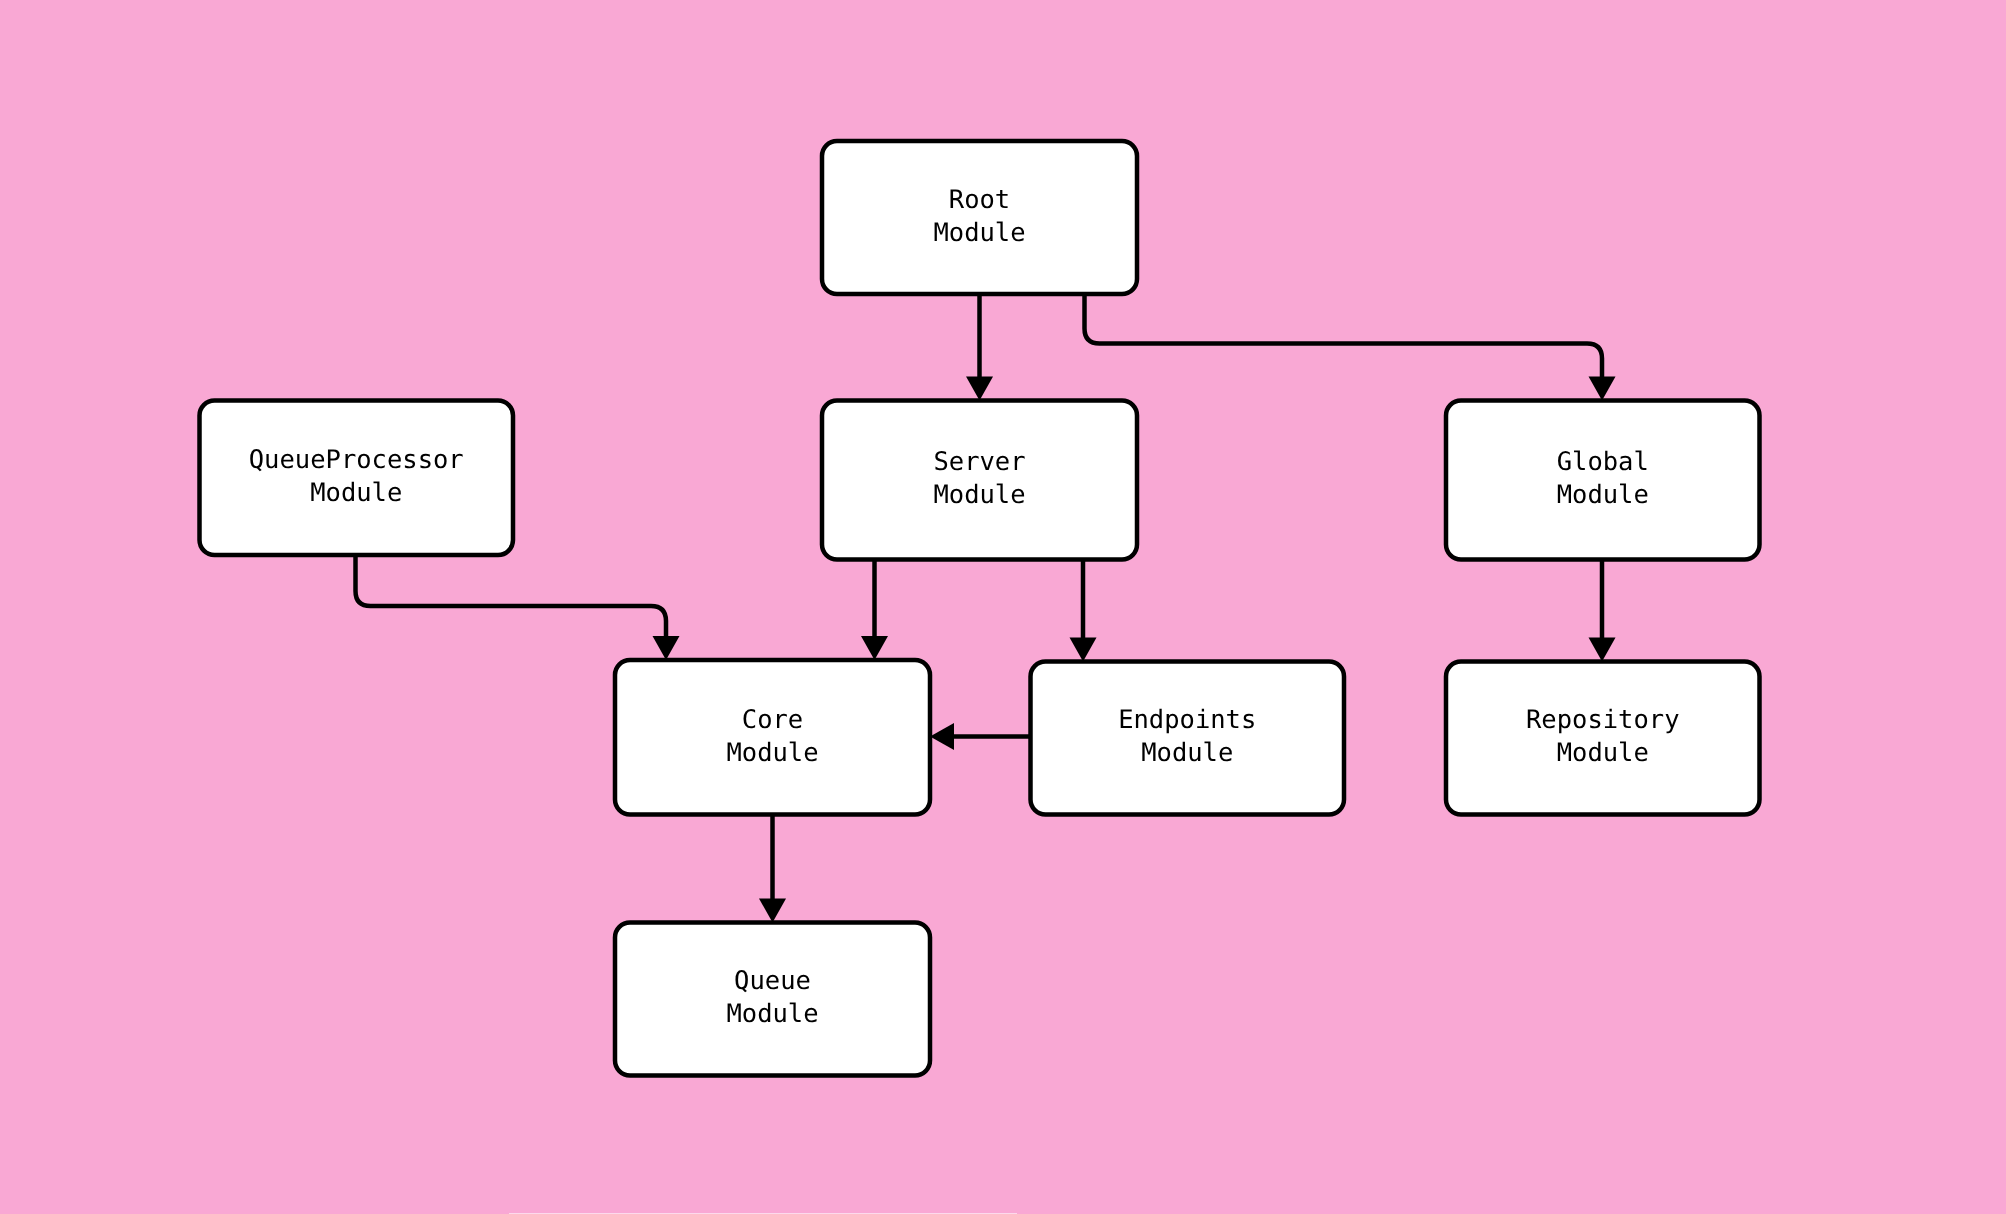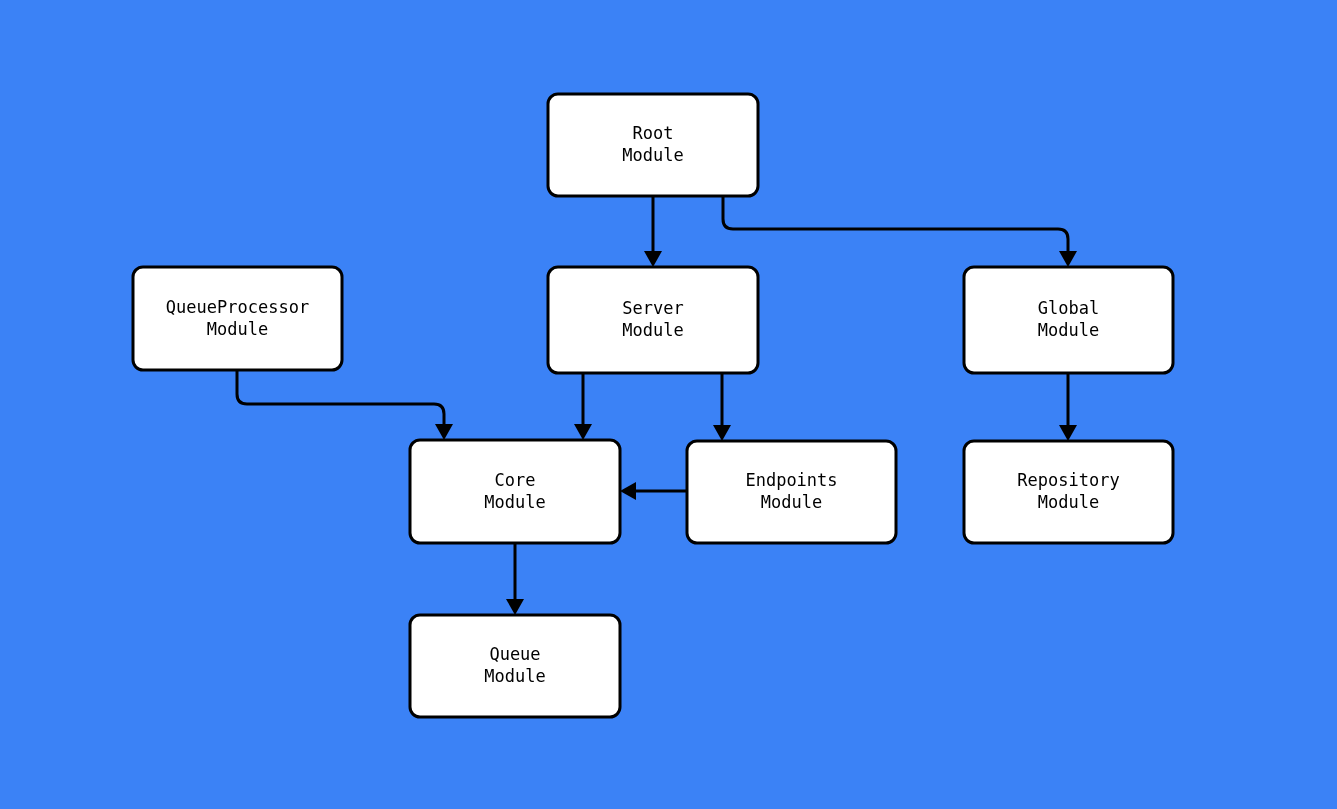--- a/index.html
+++ b/index.html
@@ -4,21 +4,21 @@
 <style>
   html, body {
     margin: 0;
     padding: 0;
     background: #ffffff;
   }
   #canvas {
     position: relative;
     width: 1337px;
     height: 809px;
-    background: #3b82f6;
+    background: #f9a8d4;
     overflow: hidden;
   }
   #diagram-svg {
     position: absolute;
     top: 0;
     left: 0;
     width: 1337px;
     height: 809px;
   }
   .node-box {

